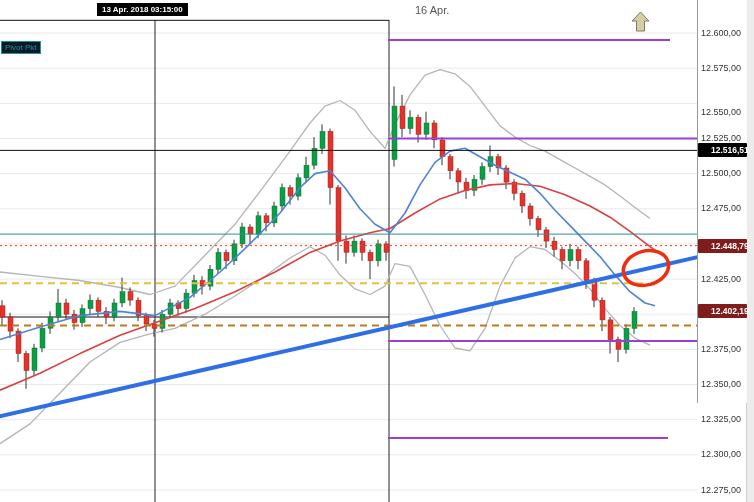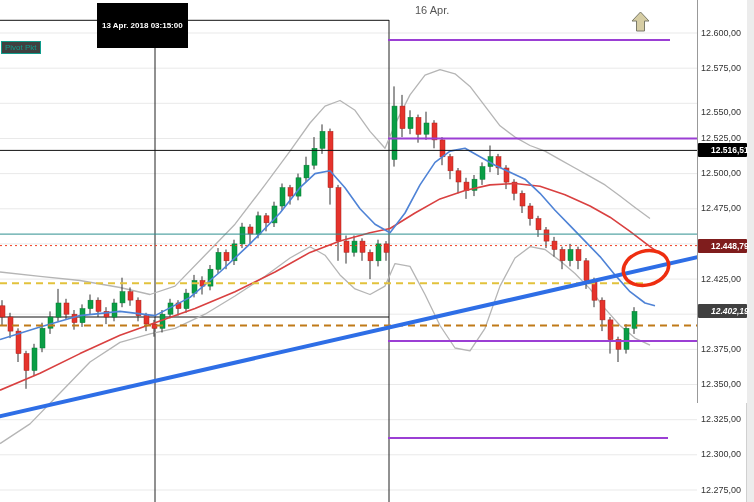--- a/index.html
+++ b/index.html
@@ -4,26 +4,26 @@
 <style>
   html,body{margin:0;padding:0;}
   body{
     width:754px;height:502px;overflow:hidden;position:relative;
     background:#ffffff;font-family:"Liberation Sans",sans-serif;
   }
   #chart-surface{position:absolute;left:0;top:0;width:697px;height:502px;background:#ffffff;}
   #chart-svg{display:block;}
   #tooltip{
     position:absolute;left:97px;top:3px;background:#000;color:#fff;
-    font-size:8px;font-weight:bold;padding:18px 5px;white-space:nowrap;z-index:5;
+    font-size:8px;font-weight:bold;padding:2px 5px;white-space:nowrap;z-index:5;
   }
   #date-label{position:absolute;left:415px;top:4px;font-size:11px;color:#555;z-index:5;}
   #pivot-label{
     position:absolute;left:1px;top:41px;font-size:8px;color:#0f9c8c;
-    border:1px solid #0f9c8c;background:#404040;padding:1px 3px;z-index:5;white-space:nowrap;
+    border:1px solid #0f9c8c;background:#0f172a;padding:1px 3px;z-index:5;white-space:nowrap;
   }
   #arrow-marker{position:absolute;left:631px;top:12px;z-index:5;}
   #price-axis{
     position:absolute;left:697px;top:0;width:49px;height:403px;
     border-left:1px solid #999;background:#ffffff;z-index:4;
   }
   .tick{position:absolute;left:3px;font-size:9px;color:#333;white-space:nowrap;}
   .badge{
     position:absolute;left:0;width:100%;box-sizing:border-box;color:#fff;
     font-size:8.5px;font-weight:bold;text-align:center;padding:2px 13px;border-radius:1px;
@@ -254,16 +254,16 @@
     <div class="tick" style="top: 168.115px;">12.500,00</div>
     <div class="tick" style="top: 203.269px;">12.475,00</div>
     <div class="tick" style="top: 273.577px;">12.425,00</div>
     <div class="tick" style="top: 343.885px;">12.375,00</div>
     <div class="tick" style="top: 379.038px;">12.350,00</div>
     <div class="tick" style="top: 414.192px;">12.325,00</div>
     <div class="tick" style="top: 449.346px;">12.300,00</div>
     <div class="tick" style="top: 484.5px;">12.275,00</div>
     <div class="badge" style="top: 143.4px; background: rgb(0, 0, 0);">12.516,51</div>
     <div class="badge" style="top: 238.625px; background: #7f1d1d;">12.448,79</div>
-    <div class="badge" style="top: 304.151px; background: #404040; font-style: italic;">12.402,19</div>
+    <div class="badge" style="top: 304.151px; background: #7f1d1d;">12.402,19</div>
   </div>
 
 <div id="scrollbar"></div>
 
 </body></html>

